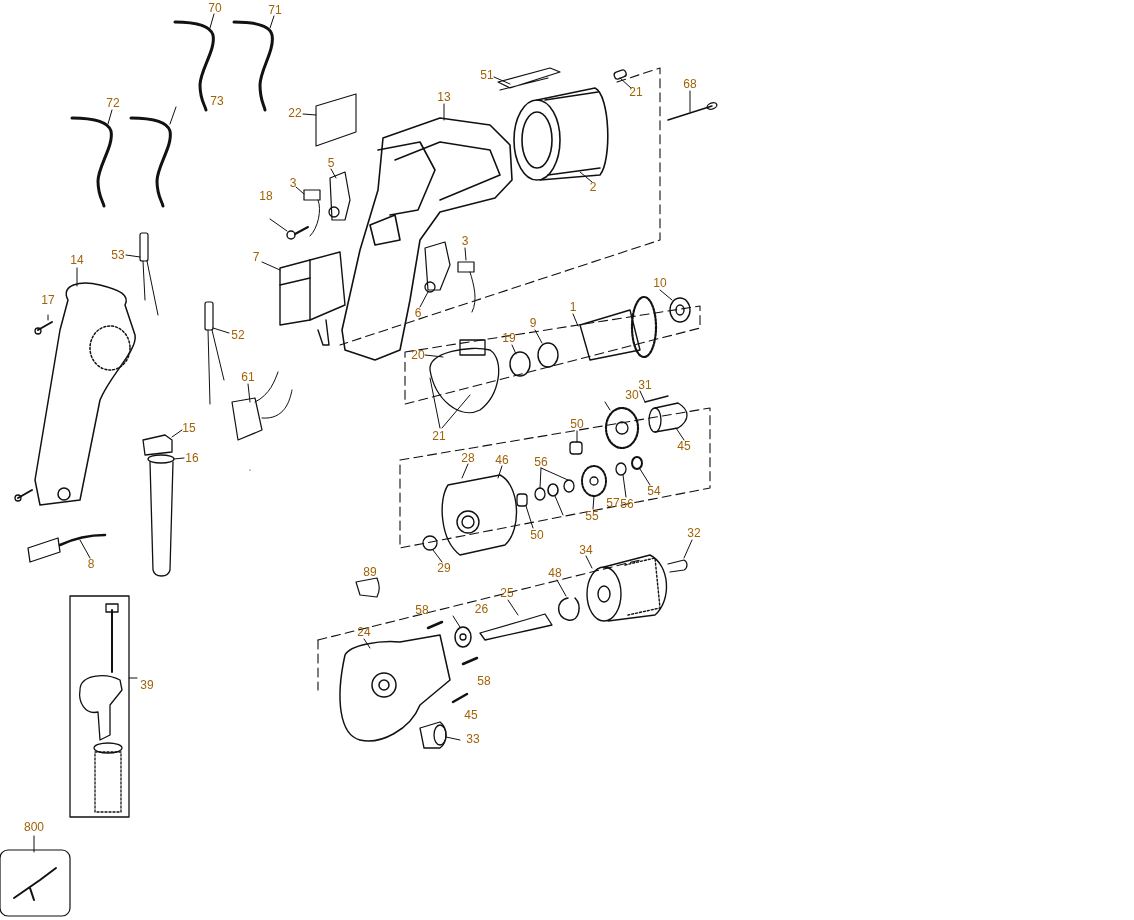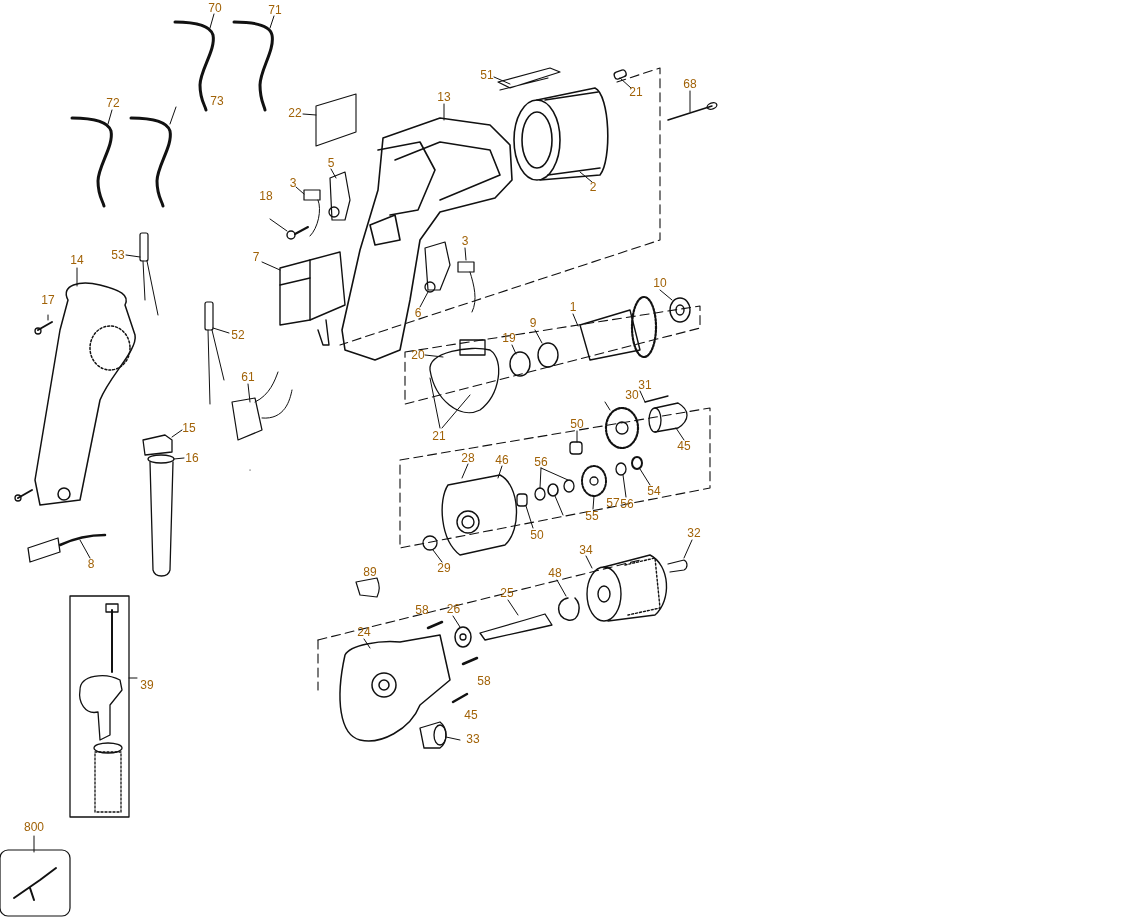--- a/index.html
+++ b/index.html
@@ -280,21 +280,21 @@
       <div class="lbl" style="left: 627px; top: 504px;">56</div>
       <div class="lbl" style="left: 592px; top: 516px;">55</div>
       <div class="lbl" style="left: 565px; top: 503px; margin-left: 48px;">57</div>
       <div class="lbl" style="left: 537px; top: 535px;">50</div>
       <div class="lbl" style="left: 444px; top: 568px;">29</div>
       <div class="lbl" style="left: 694px; top: 533px;">32</div>
       <div class="lbl" style="left: 586px; top: 550px;">34</div>
       <div class="lbl" style="left: 555px; top: 573px;">48</div>
       <div class="lbl" style="left: 370px; top: 572px;">89</div>
       <div class="lbl" style="left: 507px; top: 593px;">25</div>
-      <div class="lbl" style="left: 448px; top: 609px; padding-left: 11px;">26</div>
+      <div class="lbl" style="left: 476px; top: 609px; padding-left: 11px;">26</div>
       <div class="lbl" style="left: 422px; top: 610px;">58</div>
       <div class="lbl" style="left: 364px; top: 632px;">24</div>
       <div class="lbl" style="left: 484px; top: 681px;">58</div>
       <div class="lbl" style="left: 471px; top: 715px;">45</div>
       <div class="lbl" style="left: 473px; top: 739px;">33</div>
       <div class="lbl" style="left: 147px; top: 677px; margin-top: 8px;">39</div>
       <div class="lbl" style="left: 34px; top: 827px;">800</div>
     </div>
 </div>
 

